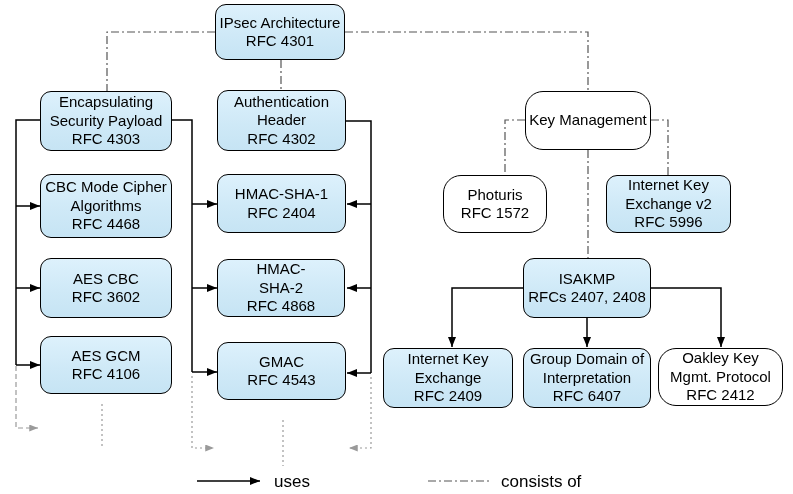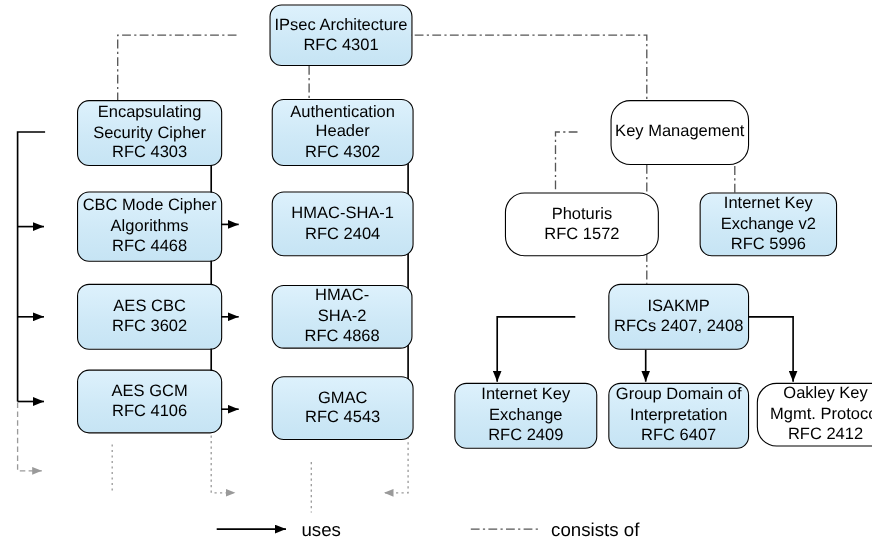--- a/index.html
+++ b/index.html
@@ -18,21 +18,21 @@
   .mk-black{fill:var(--uses_line,#000);}
   .mk-gray{fill:var(--continuation_line,#9a9a9a);}
   .node{
     position:absolute;
     box-sizing:border-box;
     border:1.6px solid var(--node_border,#000);
     border-radius:11px;
     background:linear-gradient(180deg,#ddf1fc 0%, var(--node_fill_blue,#cfe9f7) 55%, #c6e4f4 100%);
     display:flex;flex-direction:column;justify-content:center;align-items:center;
     text-align:center;
-    font-size:15px;line-height:18.5px;color:#000;margin-left:30px;
+    font-size:15px;line-height:18.5px;color:#000;
   }
   .node.white{background:var(--node_fill_white,#ffffff);border-radius:18px;}
   .node span{display:block;white-space:nowrap;}
   .legend-label{
     position:absolute;
     font-size:17px;line-height:18px;color:#000;white-space:nowrap;
   }
 </style>
 </head>
 <body>
@@ -94,21 +94,21 @@
     </g>
   </svg>
 
   <div class="node" style="left:215px;top:4px;width:130px;height:56px">
     <span>IPsec Architecture</span>
     <span>RFC 4301</span>
   </div>
 
   <div class="node" style="left:40px;top:91px;width:132px;height:60px">
     <span>Encapsulating</span>
-    <span>Security Cipher</span>
+    <span>Security Payload</span>
     <span>RFC 4303</span>
   </div>
 
   <div class="node" style="left:40px;top:174px;width:132px;height:64px">
     <span>CBC Mode Cipher</span>
     <span>Algorithms</span>
     <span>RFC 4468</span>
   </div>
 
   <div class="node" style="left:40px;top:258px;width:132px;height:60px">
@@ -140,21 +140,21 @@
 
   <div class="node" style="left:217px;top:342px;width:129px;height:58px">
     <span>GMAC</span>
     <span>RFC 4543</span>
   </div>
 
   <div class="node white" style="left:525px;top:91px;width:126px;height:59px">
     <span>Key Management</span>
   </div>
 
-  <div class="node white" style="left:429px;top:175px;width:140px;height:58px">
+  <div class="node white" style="left:443px;top:175px;width:104px;height:58px">
     <span>Photuris</span>
     <span>RFC 1572</span>
   </div>
 
   <div class="node" style="left:606px;top:175px;width:125px;height:58px">
     <span>Internet Key</span>
     <span>Exchange v2</span>
     <span>RFC 5996</span>
   </div>
 

